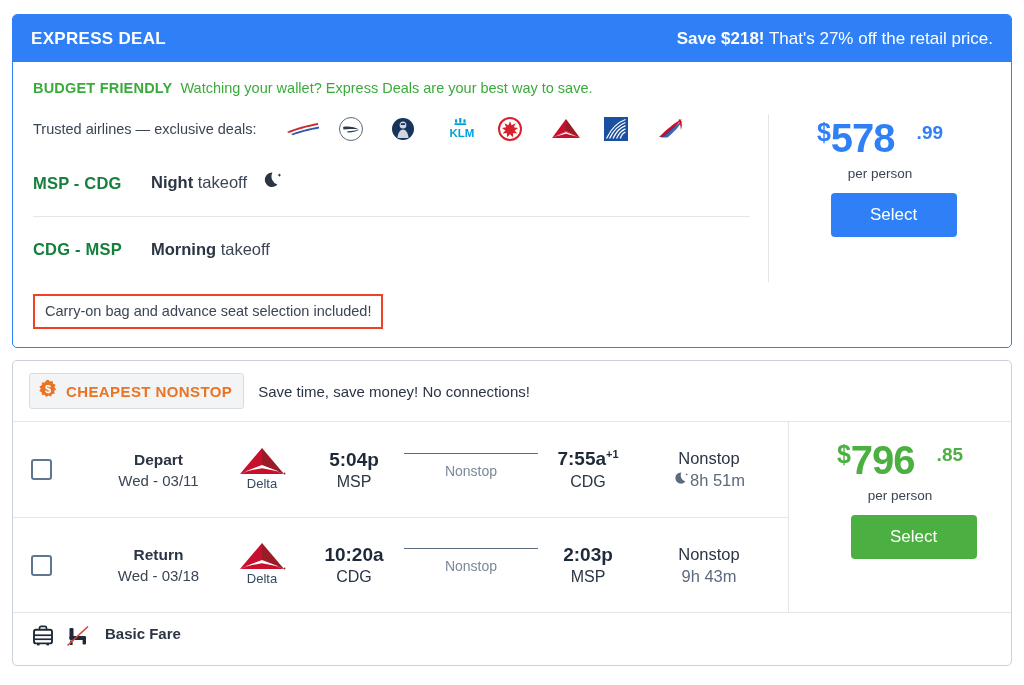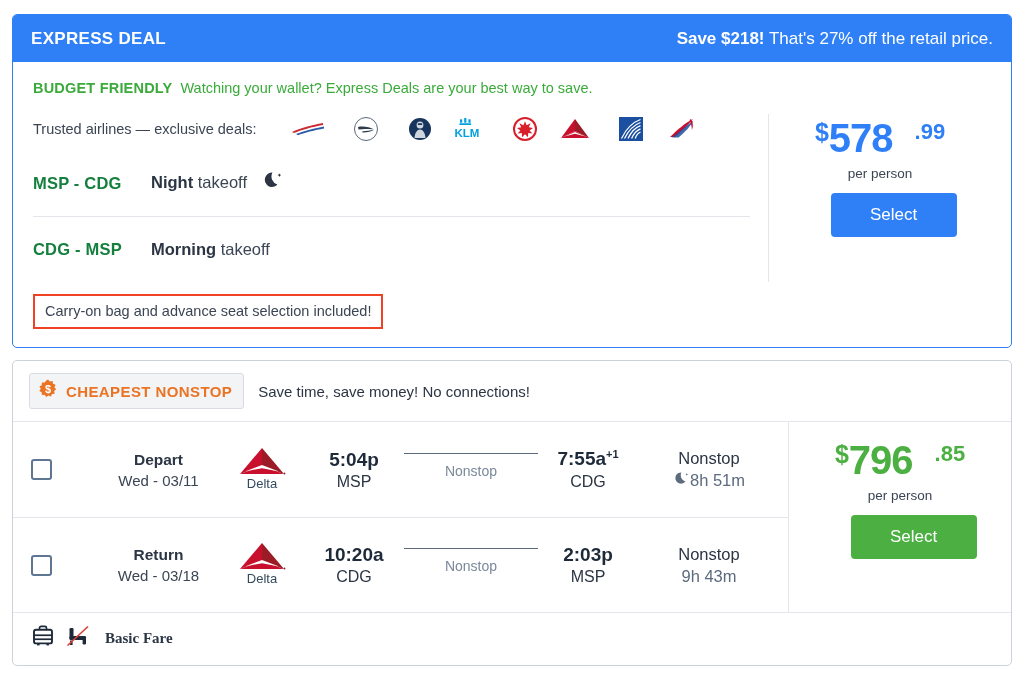--- a/index.html
+++ b/index.html
@@ -95,21 +95,21 @@
     font-size: 14.5px;
     color: #3b4554;
     margin-right: 16px;
     white-space: nowrap;
   }
   .logo {
     width: 41px;
     height: 30px;
     display: inline-flex;
     align-items: center;
-    justify-content: flex-end;
+    justify-content: flex-start;
     flex: 0 0 auto;
   }
 
   .route-row {
     display: flex;
     align-items: center;
     height: 66px;
     gap: 0;
   }
   .route-row + .route-row { border-top: 1px solid #e3e7ec; }
@@ -133,21 +133,21 @@
   }
 
   .price-amt {
     color: #2f80f7;
     font-weight: bold;
     line-height: 1;
     white-space: nowrap;
   }
   .price-amt .cur { font-size: 25px; vertical-align: 11px; }
   .price-amt .maj { font-size: 40px; letter-spacing: -1px; }
-  .price-amt .cents { font-size: 22px; vertical-align: 13px; margin-left: 22px; }
+  .price-amt .cents { font-size: 19px; vertical-align: 13px; margin-left: 22px; }
   .per-person {
     font-size: 13.5px;
     color: #3b4554;
     margin-top: 8px;
   }
   .select-btn {
     margin-top: 12px;
     width: 126px;
     height: 44px;
     border: none;
@@ -296,23 +296,22 @@
     border-top: 1px solid #e3e7ec;
     padding: 12px 18px 14px 18px;
   }
   .norisk {
     font-size: 14.5px;
     color: #3aab3a;
     margin-bottom: 7px;
   }
   .fare-line {
     display: flex;
-    align-items: center;
+    align-items: flex-start;
     gap: 10px;
-    font-family: Liberation Serif, serif;
   }
   .fare-label {
     font-size: 15px;
     color: #2b3544;
     font-weight: bold;
     margin-left: 4px;
   }
 </style>
 </head>
 <body>

